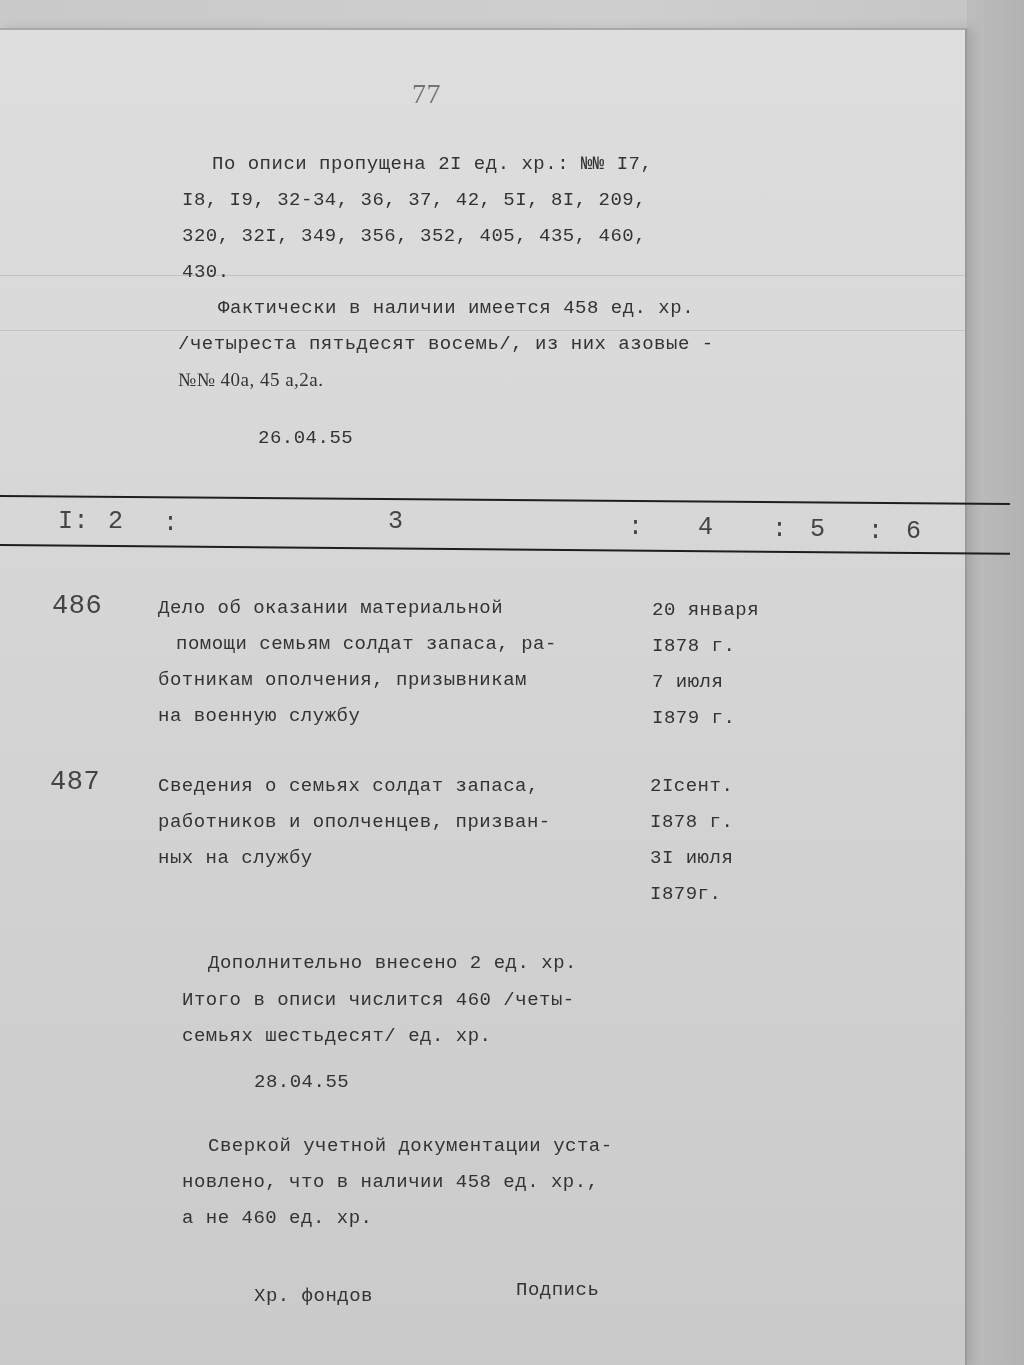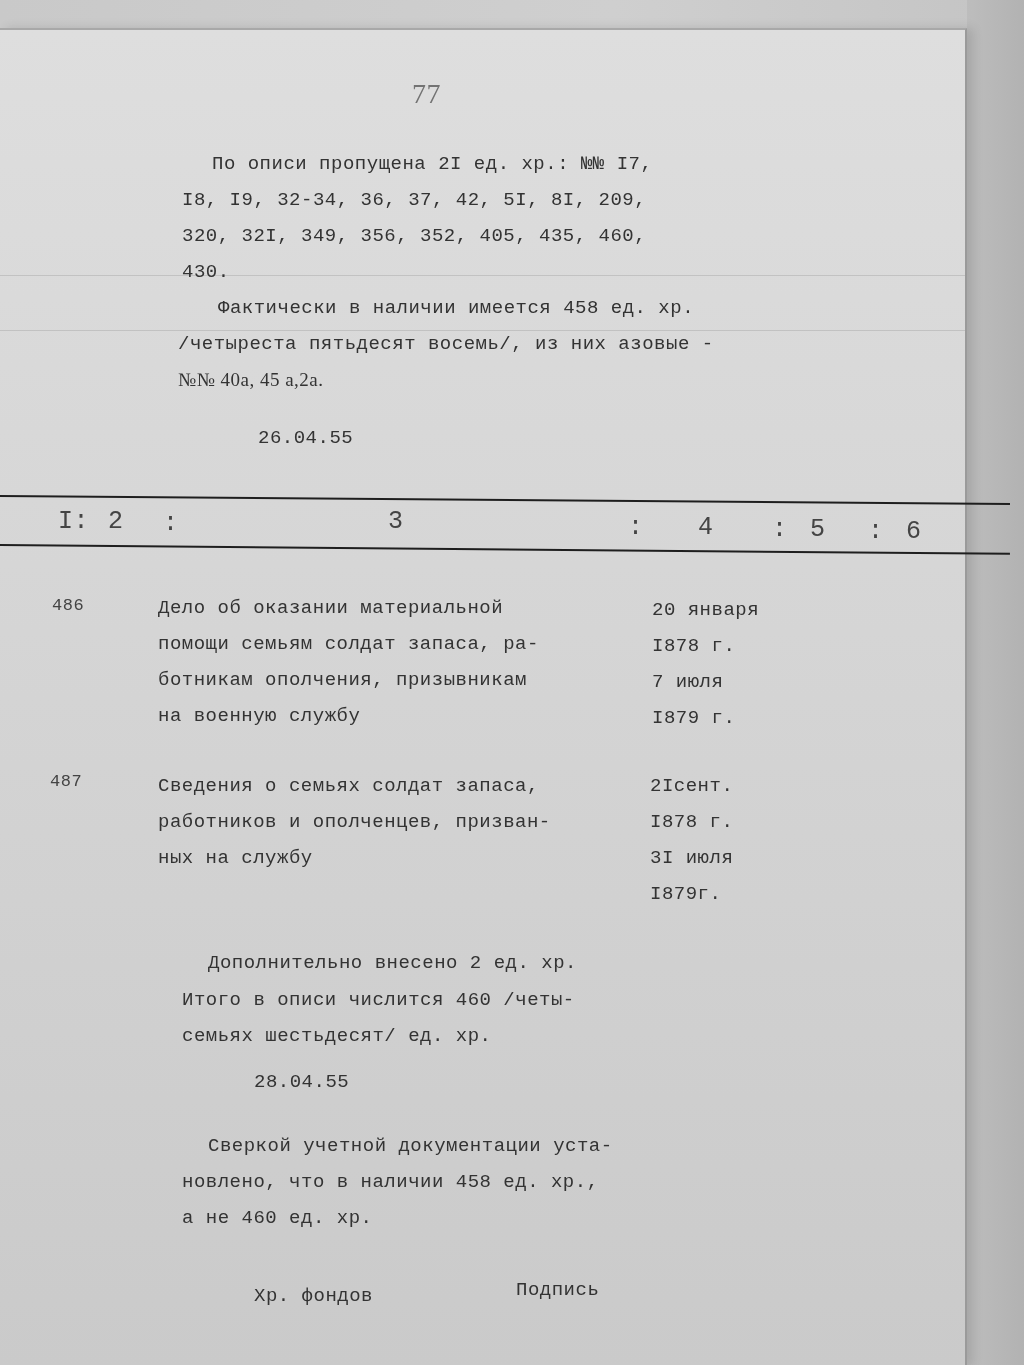--- a/index.html
+++ b/index.html
@@ -30,21 +30,21 @@
     font-size:19px; letter-spacing:0.5px; line-height:36px;
     color:#333;
   }
   .pnum { left:412px; top:60px; font-family:"Liberation Serif", serif; font-size:28px; color:#737373;margin-top:16px; }
   .rule {
     position:absolute; left:0; width:1010px; height:2px; background:#1e1e1e;
   }
   .rule1 { top:495px; transform: rotate(0.45deg); transform-origin:left center; }
   .rule2 { top:544px; transform: rotate(0.5deg); transform-origin:left center; }
   .hdr { font-size:25px; color:#444; }
-  .row-num { font-size:17px; color:#444; }
+  .row-num { font-size:27px; color:#444; }
   .date { line-height:36px; }
 </style>
 </head>
 <body>
 
 <div class="bg-right"></div>
 
 <div class="page">
   <div class="ghost"></div>
   <div class="ghost ghost2"></div>
@@ -71,21 +71,21 @@
 <div class="t hdr" style="left:628px; top:510px;">:</div>
 <div class="t hdr" style="left:698px; top:510px;">4</div>
 <div class="t hdr" style="left:772px; top:512px;">:</div>
 <div class="t hdr" style="left:810px; top:512px;">5</div>
 <div class="t hdr" style="left:868px; top:514px;">:</div>
 <div class="t hdr" style="left:906px; top:514px;">6</div>
 <div class="rule rule2"></div>
 
 <div class="t row-num" style="left:52px; top:588px;">486</div>
 <div class="t" style="left:158px; top:590px;">Дело об оказании материальной</div>
-<div class="t" style="left:158px; top:626px;text-align:right;">помощи семьям солдат запаса, ра-</div>
+<div class="t" style="left:176px; top:626px;text-align:right;">помощи семьям солдат запаса, ра-</div>
 <div class="t" style="left:158px; top:662px;">ботникам ополчения, призывникам</div>
 <div class="t" style="left:158px; top:698px;">на военную службу</div>
 <div class="t date" style="left:652px; top:592px;">20 января</div>
 <div class="t date" style="left:652px; top:628px;">I878 г.</div>
 <div class="t date" style="left:652px; top:664px;">7 июля</div>
 <div class="t date" style="left:652px; top:700px;">I879 г.</div>
 
 <div class="t row-num" style="left:50px; top:764px;">487</div>
 <div class="t" style="left:158px; top:768px;">Сведения о семьях солдат запаса,</div>
 <div class="t" style="left:158px; top:804px;">работников и ополченцев, призван-</div>

